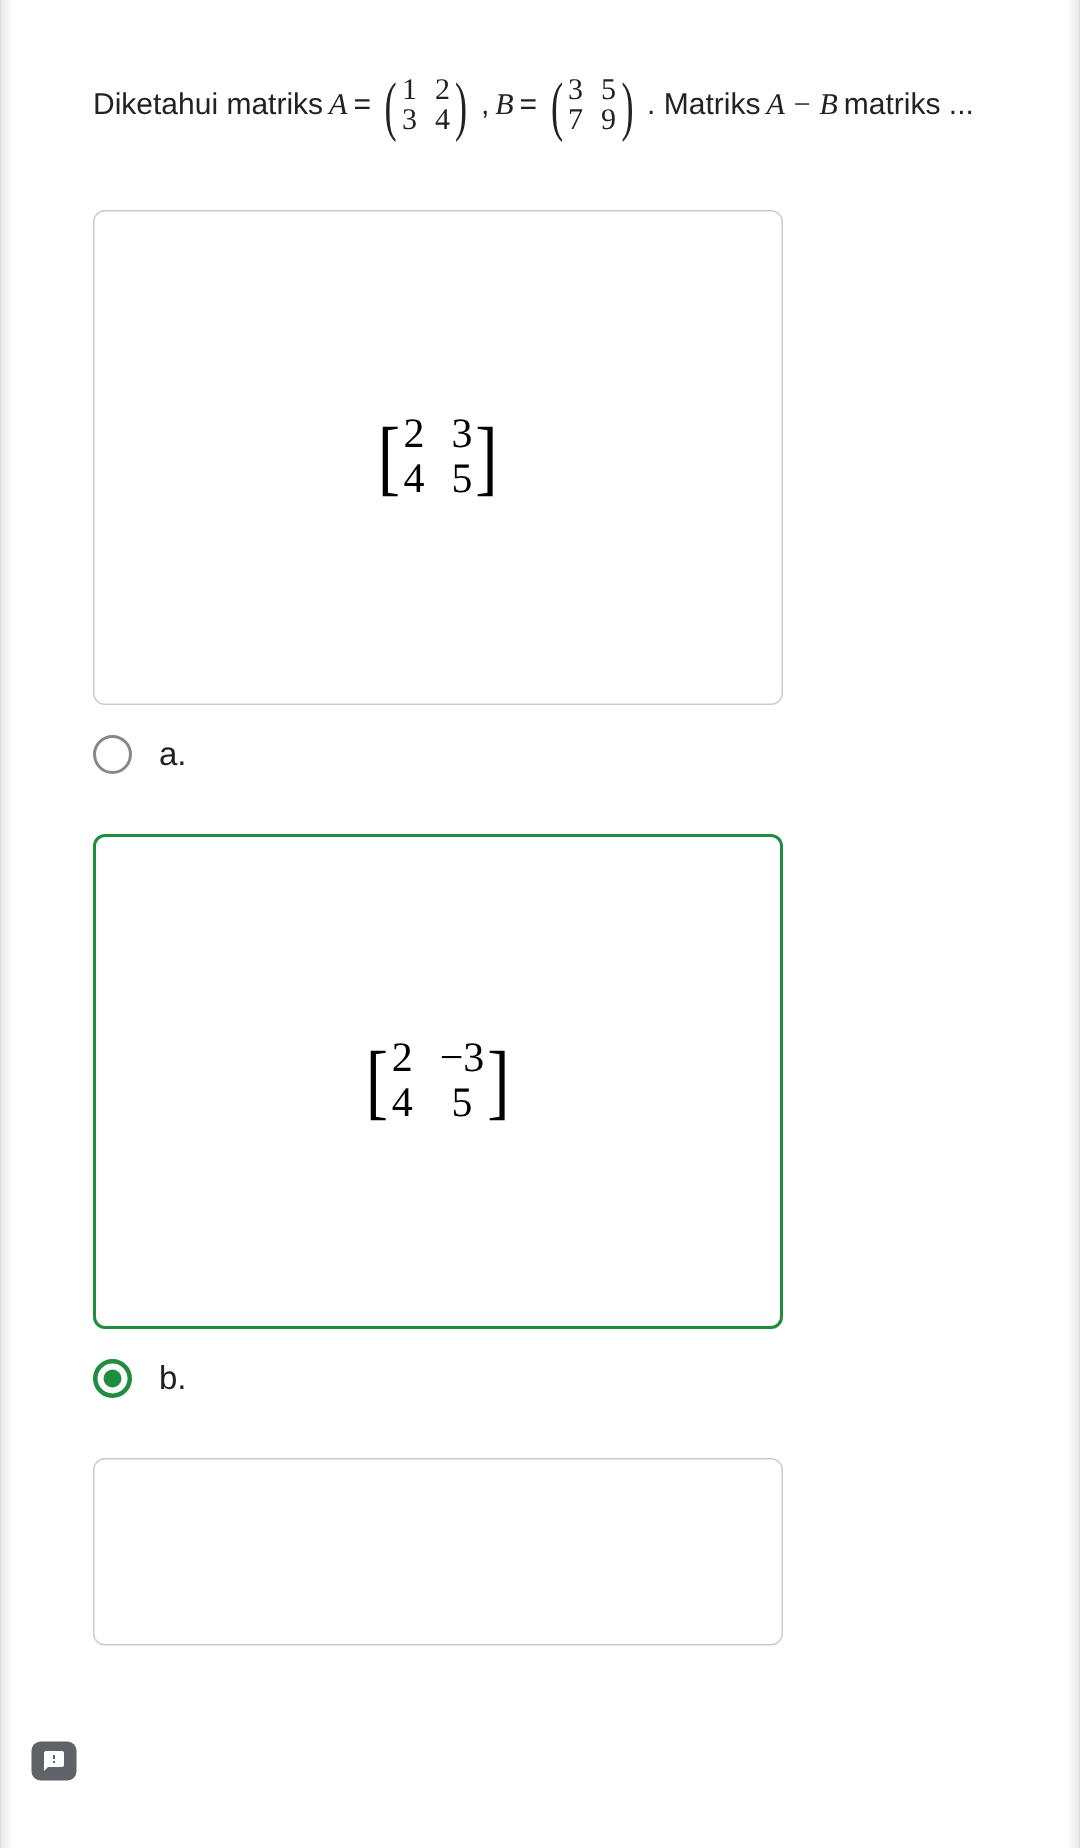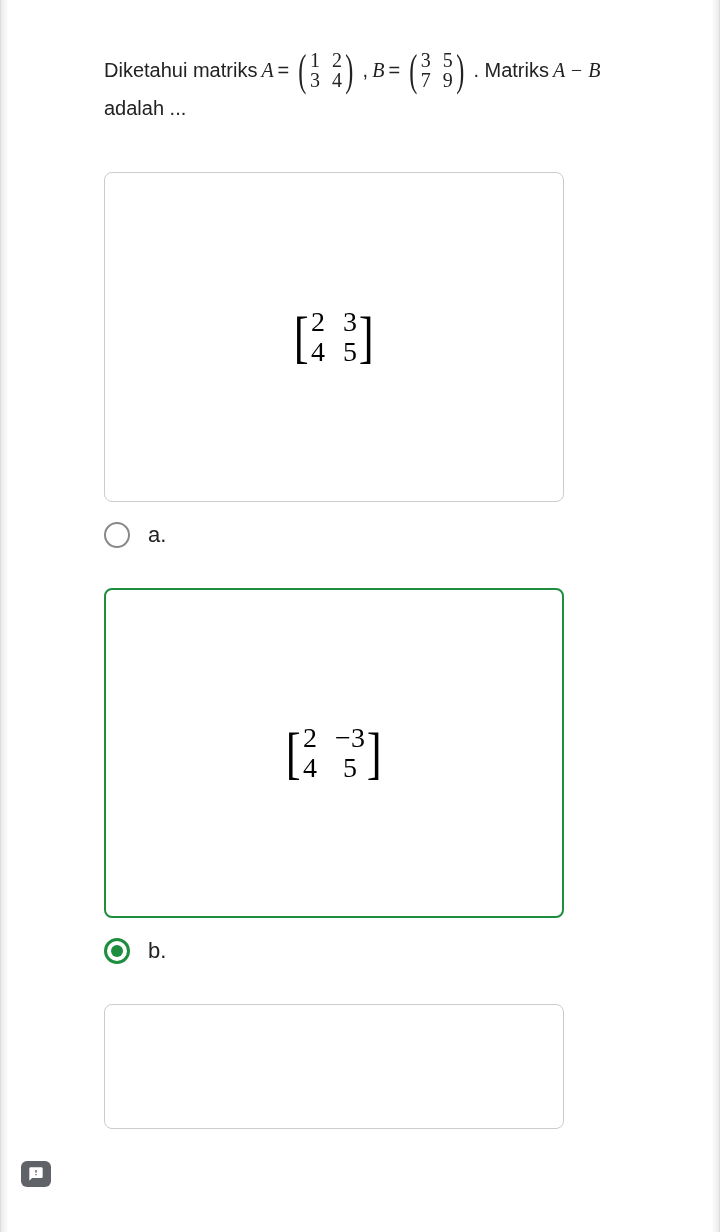--- a/index.html
+++ b/index.html
@@ -14,21 +14,21 @@
     .page-container {
       background: #fff;
       margin: 0;
       height: 100%;
       border-left: 1px solid #ddd;
       border-right: 1px solid #ddd;
       position: relative;
       padding-top: 0;
     }
     .inner-content {
-      padding: 50px 45px 0 103px;
+      padding: 50px 45px 0 61px;
     }
     .question-text {
       font-size: 20px;
       color: #222;
       line-height: 1.4;
       display: flex;
       align-items: center;
       flex-wrap: wrap;
       gap: 4px;
       margin-bottom: 50px;
@@ -182,21 +182,21 @@
         <span class="matrix-cells">
           <span>3</span>
           <span>5</span>
           <span>7</span>
           <span>9</span>
         </span>
         <span class="paren">)</span>
       </span>
       <span>. Matriks </span>
       <span class="italic">A − B</span>
-      <span> adalah ...</span>
+      <span> matriks ...</span>
     </div>
 
     <div class="option-box">
       <span class="matrix-bracket">
         <span class="bracket">[</span>
         <span class="matrix-cells">
           <span>2</span>
           <span>3</span>
           <span>4</span>
           <span>5</span>

